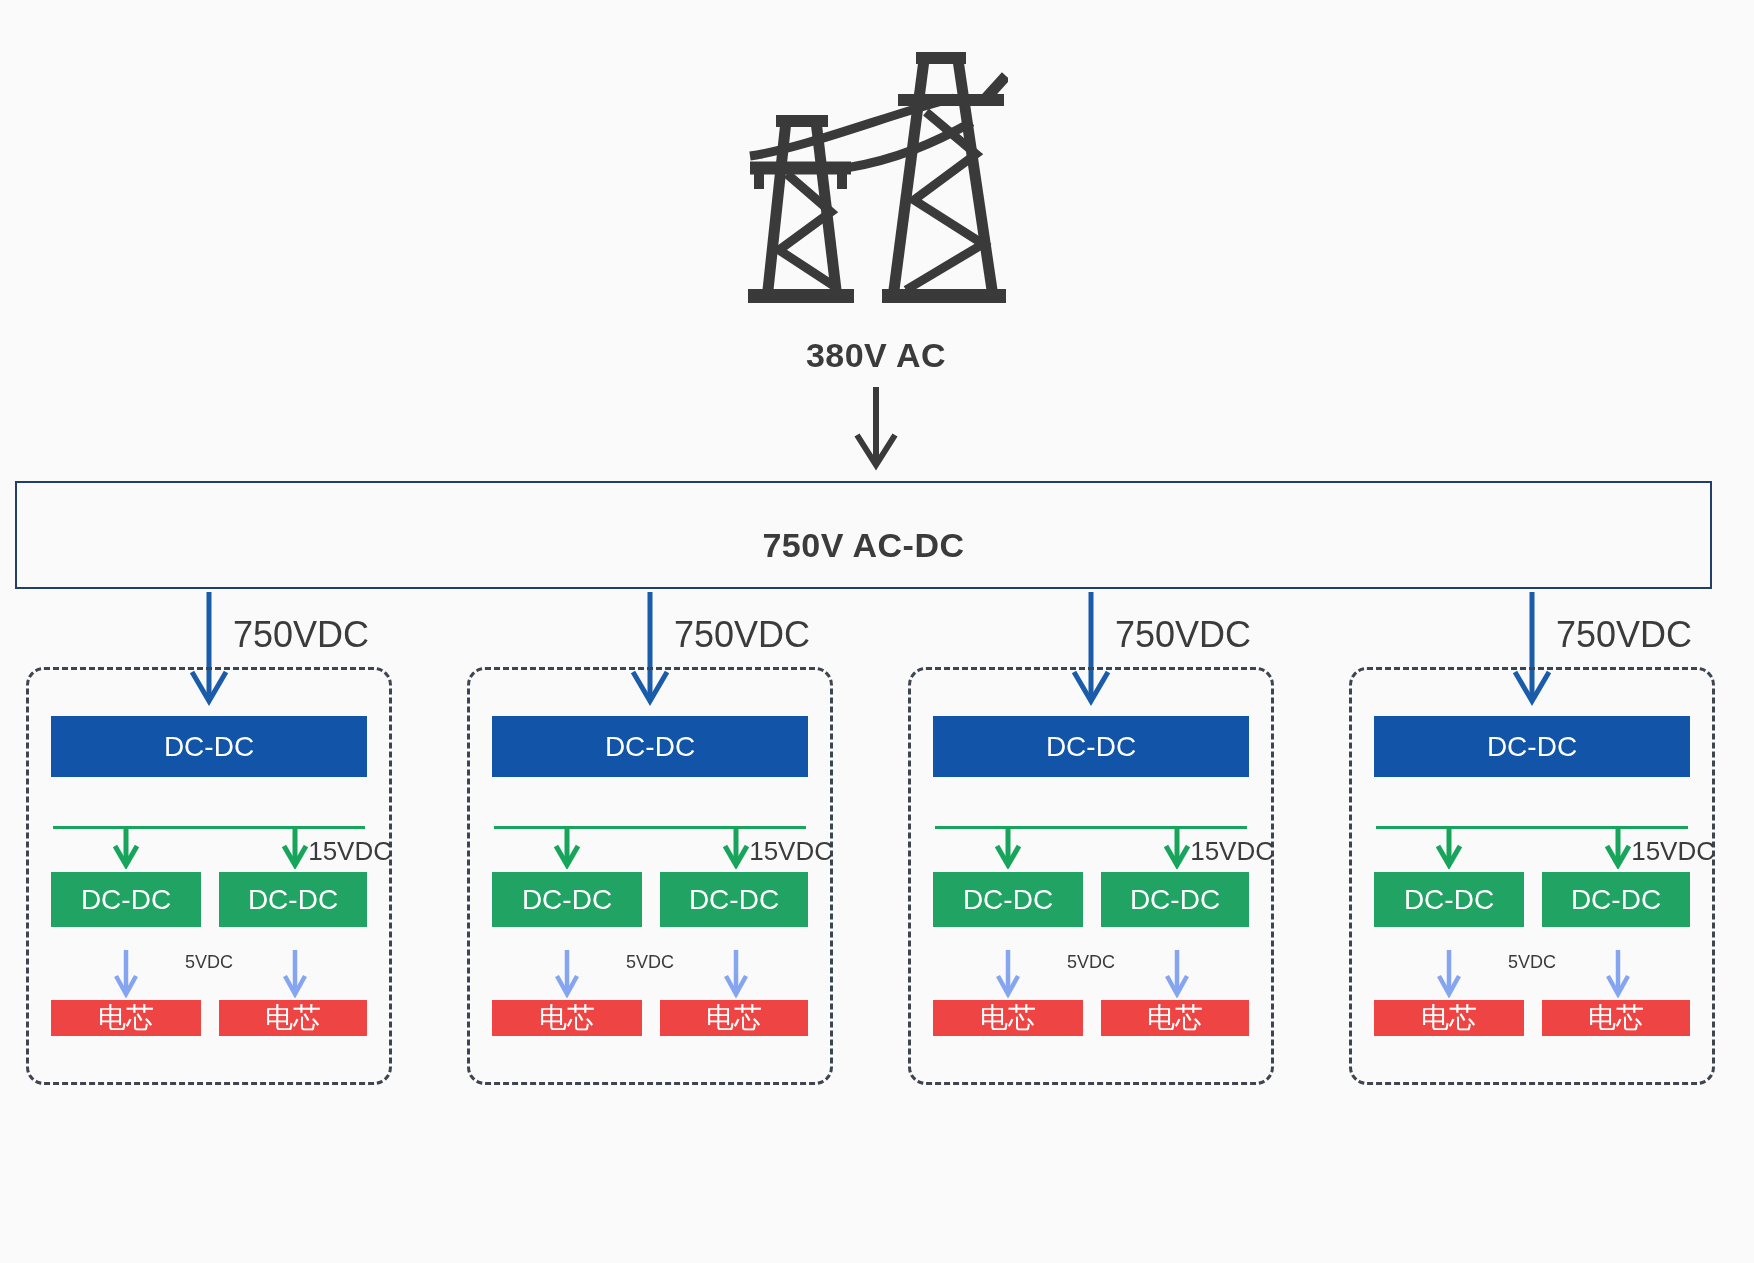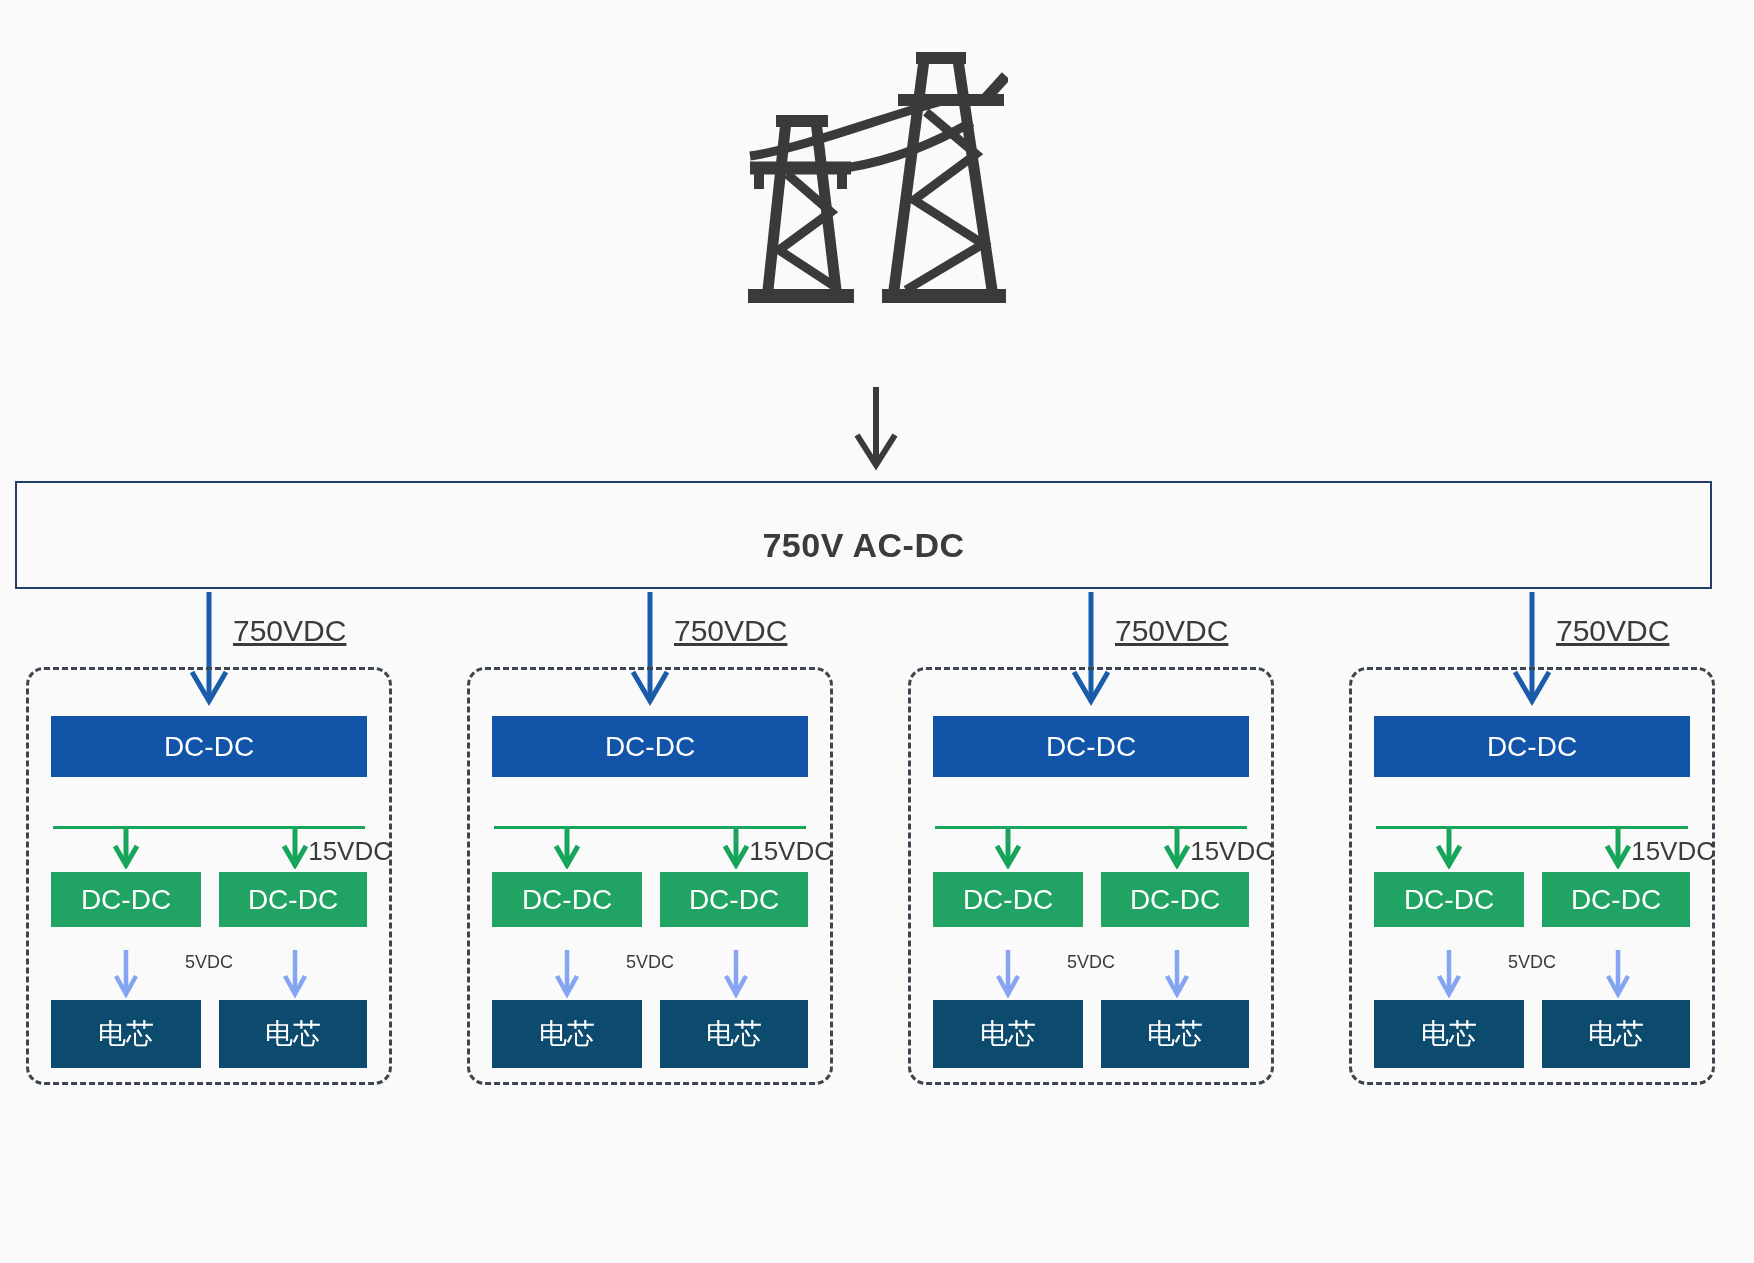--- a/index.html
+++ b/index.html
@@ -80,24 +80,23 @@
     position: absolute;
     left: 161px;
     top: 0px;
     width: 44px;
     height: 114px;
   }
   .branch-input-label {
     position: absolute;
     left: 207px;
     top: 22px;
-    font-size: 30px;
+    font-size: 36px;
     color: #3b3b3b;
     white-space: nowrap;
-    text-decoration: underline;
   }
   .branch-dashed {
     position: absolute;
     left: 0px;
     top: 75px;
     width: 360px;
     height: 412px;
     border: 3px dashed #3d4550;
     border-radius: 18px;
   }
@@ -154,21 +153,21 @@
   .lblue-arrow.a1 { left: 255px; }
   .out-label {
     position: absolute;
     left: 0;
     top: 360px;
     width: 366px;
     text-align: center;
     font-size: 18px;
     color: #3b3b3b;
   }
-  .cell-box { top: 408px; width: 150px; height: 68px; background: #0c4a6e; }
+  .cell-box { top: 408px; width: 150px; height: 36px; background: #ef4444; }
   .cell-box.c0 { left: 25px; }
   .cell-box.c1 { left: 193px; width: 148px; }
 </style>
 </head>
 <body>
 
 <div class="canvas">
 
   <svg class="pylon-icon" viewBox="0 0 262 260" fill="none" stroke="#3a3a3a" stroke-linecap="butt" stroke-linejoin="miter">
 
@@ -186,20 +185,21 @@
     <path d="M212,10 L246,240" stroke-width="11"></path>
     <path d="M152,50 H258" stroke-width="12"></path>
     <path d="M240,48 L260,26" stroke-width="11"></path>
     <path d="M180,62 L230,104 L168,150 L237,194 L160,240" stroke-width="9"></path>
     <path d="M136,246 H260" stroke-width="14"></path>
 
     <path d="M4,106 C60,98 150,62 208,48" stroke-width="9"></path>
     <path d="M100,118 C150,110 190,92 226,72" stroke-width="9"></path>
   </svg>
 
+  <div class="source-label">380V AC</div>
 
   <svg class="main-arrow" viewBox="0 0 44 86" fill="none" stroke="#3a3a3a" stroke-width="6">
     <path d="M22,2 V78"></path>
     <path d="M3,50 L22,80 L41,50"></path>
   </svg>
 
   <div class="acdc-box">
     <span class="label">750V AC-DC</span>
   </div>
 

